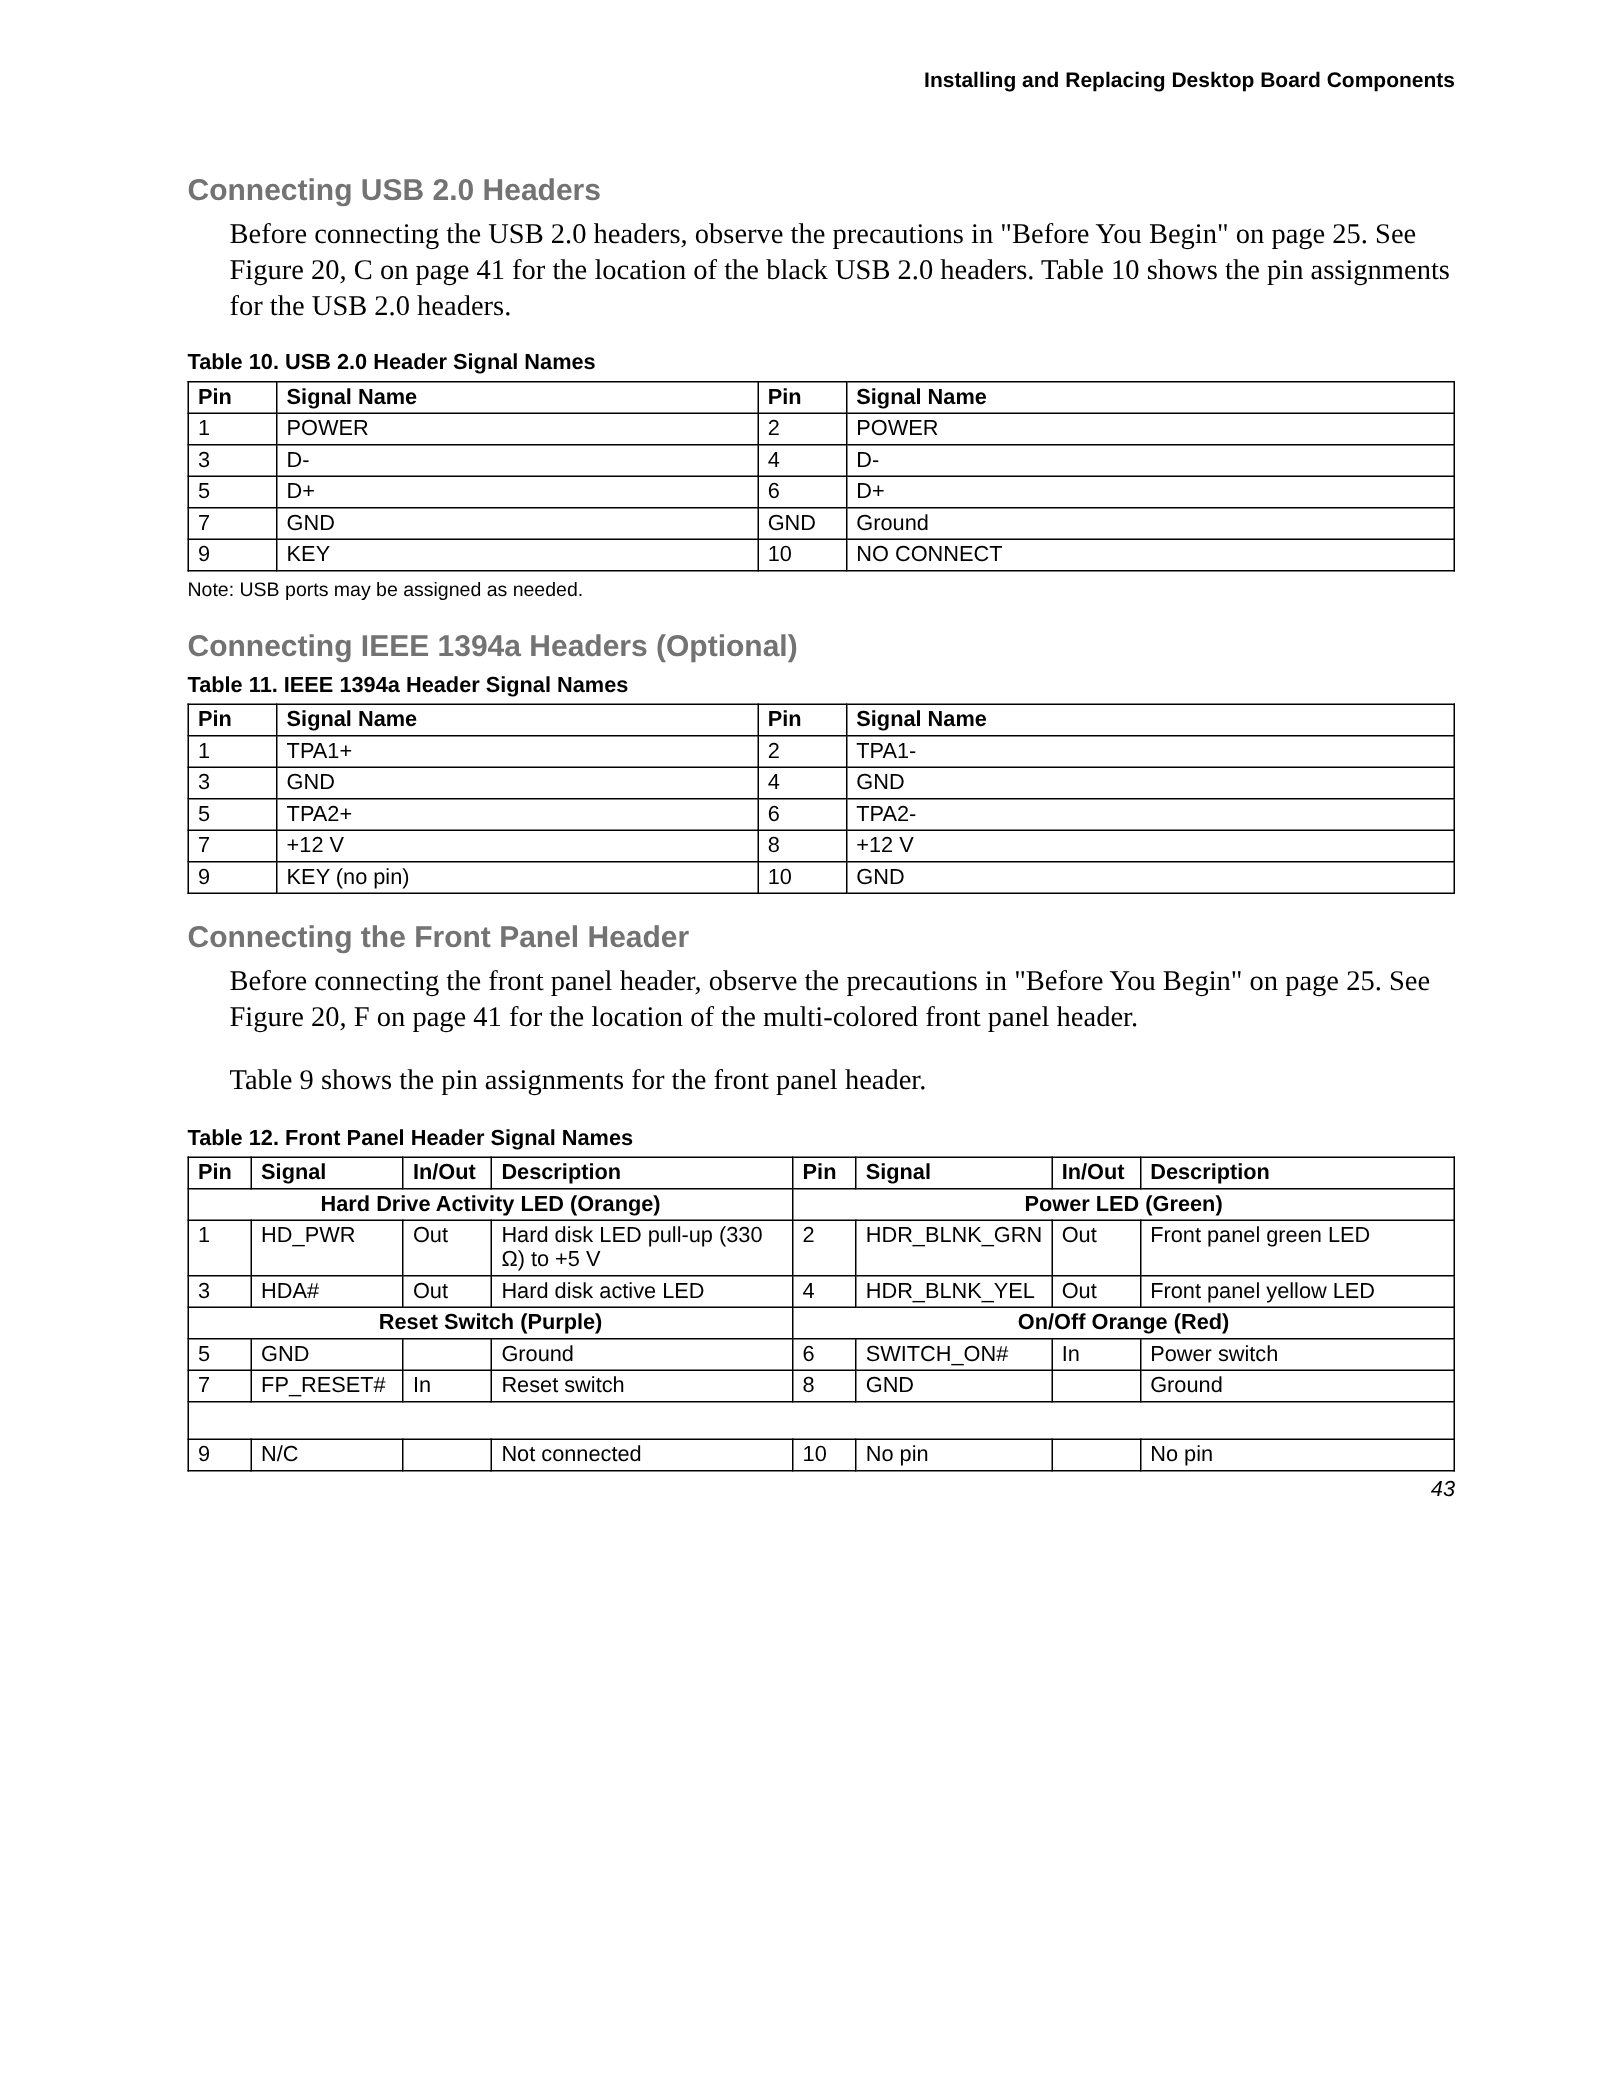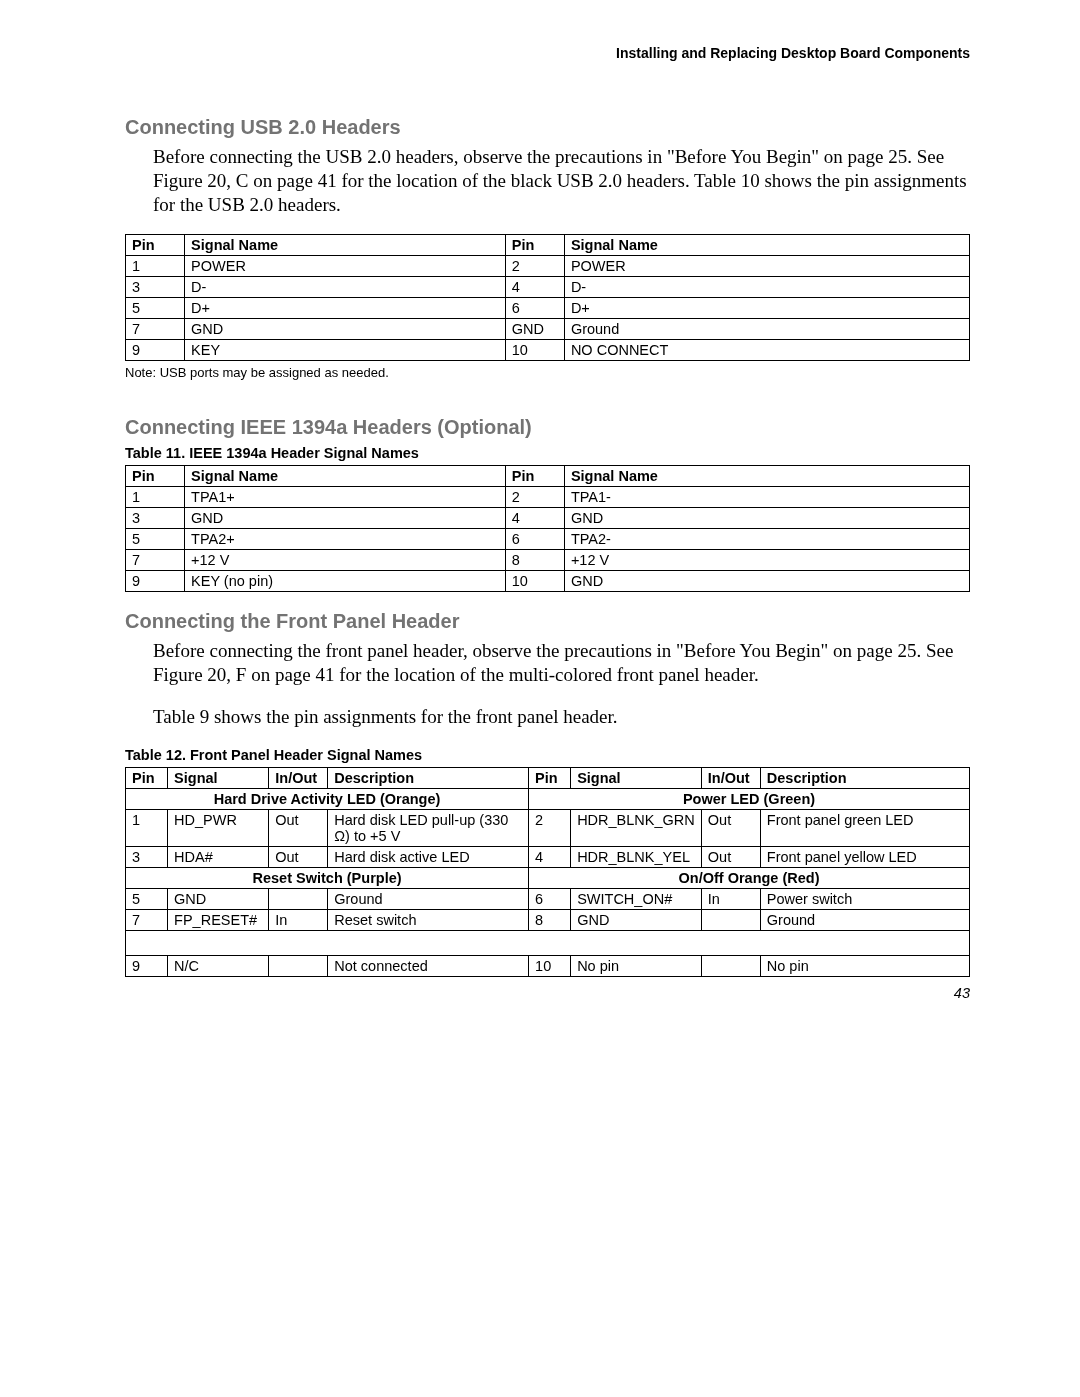--- a/index.html
+++ b/index.html
@@ -52,41 +52,42 @@
     vertical-align: top;
   }
   th {
     font-weight: bold;
   }
   .center-head {
     text-align: center;
   }
   .note {
     font-size: 13px;
-    margin-bottom: 36px;
+    margin-bottom: 20px;
   }
   .section-block { margin-bottom: 18px; }
   .page-number {
     position: absolute;
     bottom: 168px;
     right: 110px;
     font-size: 14.5px;
     font-style: italic;
   }
   td.empty-row { height: 20px; }
 </style>
 </head>
 <body>
 <div class="page">
 
 <div class="running-header">Installing and Replacing Desktop Board Components</div>
 
 <div class="section-block">
   <div class="section-heading">Connecting USB 2.0 Headers</div>
   <p class="body-para">Before connecting the USB 2.0 headers, observe the precautions in "Before You Begin" on page 25.  See Figure 20, C on page 41 for the location of the black USB 2.0 headers.  Table 10 shows the pin assignments for the USB 2.0 headers.</p>
+  <div class="table-caption">Table 10.    USB 2.0 Header Signal Names</div>
   <table>
     <colgroup>
           <col style="width:7%">
           <col style="width:38%">
           <col style="width:7%">
           <col style="width:48%">
         </colgroup>
     <tbody>
     <tr>
       <th>Pin</th>

